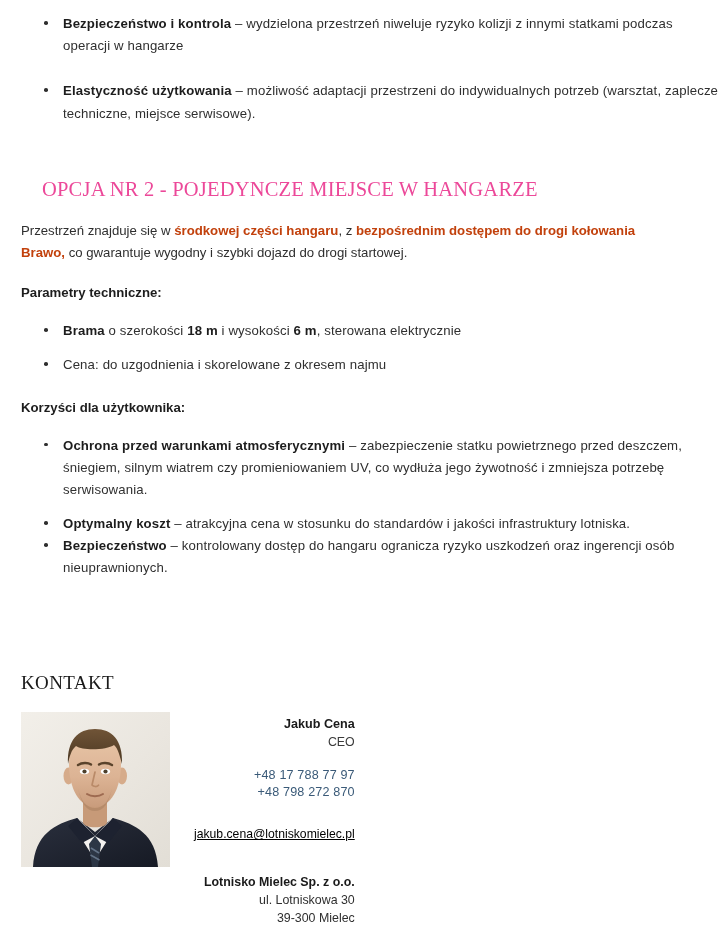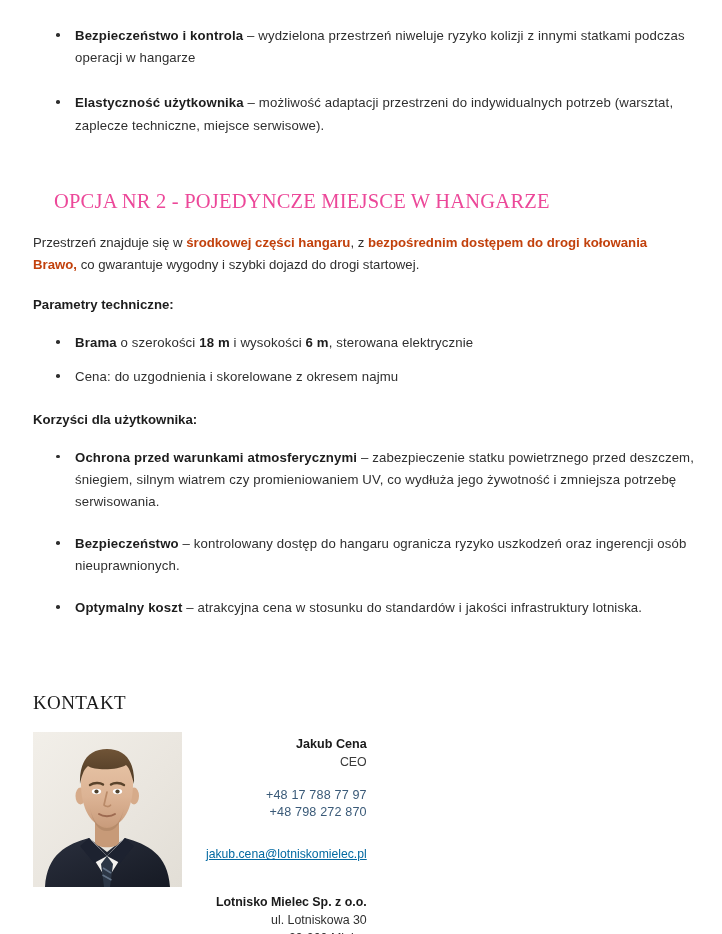--- a/index.html
+++ b/index.html
@@ -14,21 +14,21 @@
     font-family: "Liberation Sans", sans-serif;
     color: #2b2b2b;
     overflow: hidden;
   }
 
   .page {
     position: relative;
     width: 722px;
     height: 758px;
     box-sizing: border-box;
-    padding: 12px;
+    padding: 0;
   }
 
   
   ul.bullets {
     list-style: none;
     margin: 0;
     padding: 0;
   }
   ul.bullets > li {
     position: relative;
@@ -132,21 +132,21 @@
     margin-top: 16px;
     color: #3a5a78;
     font-size: 12.6px;
     line-height: 1.32;
   }
   .phones div { letter-spacing: 0.15px; }
   .email-line {
     margin-top: 26px;
   }
   a.link {
-    color: #0369a1;
+    color: #000000;
     text-decoration: underline;
     font-size: 12.2px;
   }
   .company-block {
     margin-top: 30px;
     font-size: 12.4px;
     line-height: 1.44;
     color: #2f2f2f;
   }
   .company-name { font-weight: 700; color: #1a1a1a; }
@@ -155,21 +155,21 @@
 <body>
 
 <div class="page">
 
   <div style="height:13px"></div>
   <ul class="bullets">
     <li>
       <b>Bezpieczeństwo i kontrola</b><span> – wydzielona przestrzeń niweluje ryzyko kolizji z innymi statkami podczas operacji w hangarze</span>
     </li>
     <li style="margin-top:23px;">
-      <b>Elastyczność użytkownika</b><span> – możliwość adaptacji przestrzeni do indywidualnych potrzeb (warsztat, zaplecze techniczne, miejsce serwisowe).</span>
+      <b>Elastyczność użytkowania</b><span> – możliwość adaptacji przestrzeni do indywidualnych potrzeb (warsztat, zaplecze techniczne, miejsce serwisowe).</span>
     </li>
   </ul>
 
   <div style="height:36px"></div>
   <h2 class="section-heading">OPCJA NR 2 -  POJEDYNCZE MIEJSCE W HANGARZE</h2>
 
   <div style="height:19px"></div>
   <p class="body-para"><span>Przestrzeń znajduje się w </span><b>środkowej części hangaru</b><span>, z </span><b>bezpośrednim dostępem do drogi kołowania Brawo,</b><span> co gwarantuje wygodny i szybki dojazd do drogi startowej.</span></p>
 
   <div style="height:18px"></div>
@@ -183,28 +183,28 @@
     <li style="margin-bottom:0;">
       <span>Cena: do uzgodnienia i skorelowane z okresem najmu</span>
     </li>
   </ul>
 
   <div style="height:20px"></div>
   <p class="lead-label">Korzyści dla użytkownika:</p>
 
   <div style="height:17px"></div>
   <ul class="bullets">
-    <li style="margin-bottom:20px;">
+    <li style="margin-bottom:12px;">
       <b>Ochrona przed warunkami atmosferycznymi</b><span> – zabezpieczenie statku powietrznego przed deszczem, śniegiem, silnym wiatrem czy promieniowaniem UV, co wydłuża jego żywotność i zmniejsza potrzebę serwisowania.</span>
+    </li>
+    <li style="margin-bottom:0;">
+      <b>Optymalny koszt</b><span> – atrakcyjna cena w stosunku do standardów i jakości infrastruktury lotniska.</span>
     </li>
     <li style="margin-bottom:20px;">
       <b>Bezpieczeństwo</b><span> – kontrolowany dostęp do hangaru ogranicza ryzyko uszkodzeń oraz ingerencji osób nieuprawnionych.</span>
-    </li>
-    <li style="margin-bottom:0;">
-      <b>Optymalny koszt</b><span> – atrakcyjna cena w stosunku do standardów i jakości infrastruktury lotniska.</span>
     </li>
   </ul>
 
   <div style="height:72px"></div>
   <h2 class="contact-heading">KONTAKT</h2>
 
   <div style="height:18px"></div>
   <div class="contact-wrap">
     <div class="contact-row">
 

